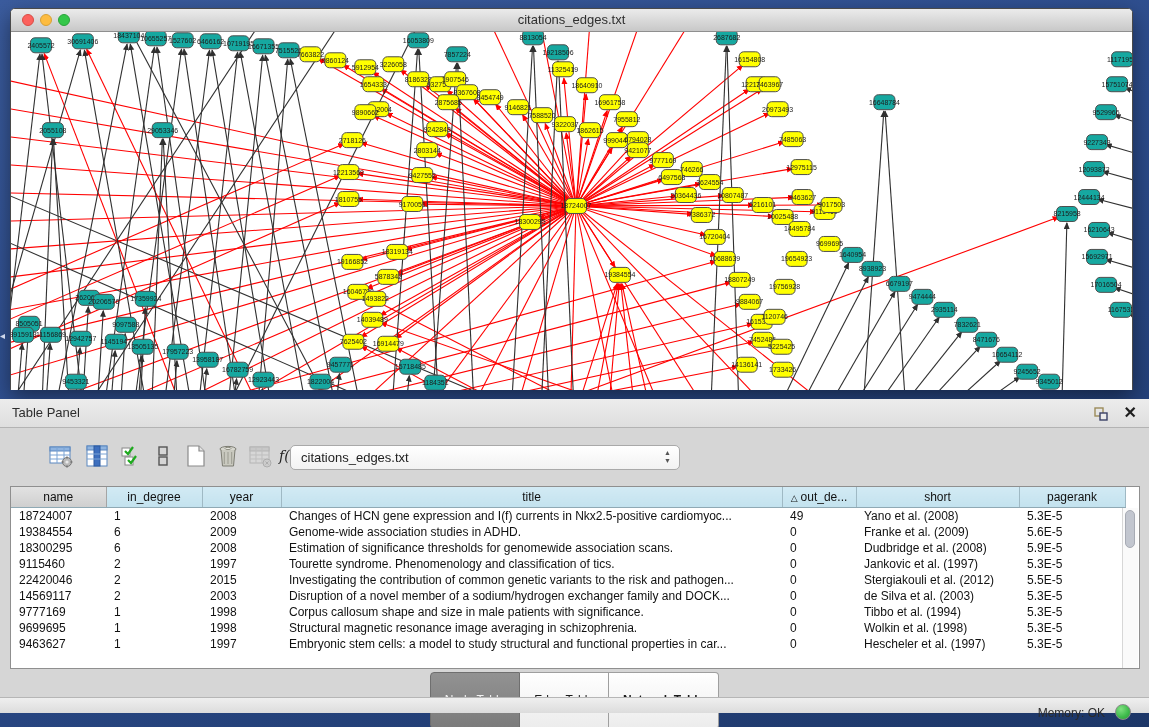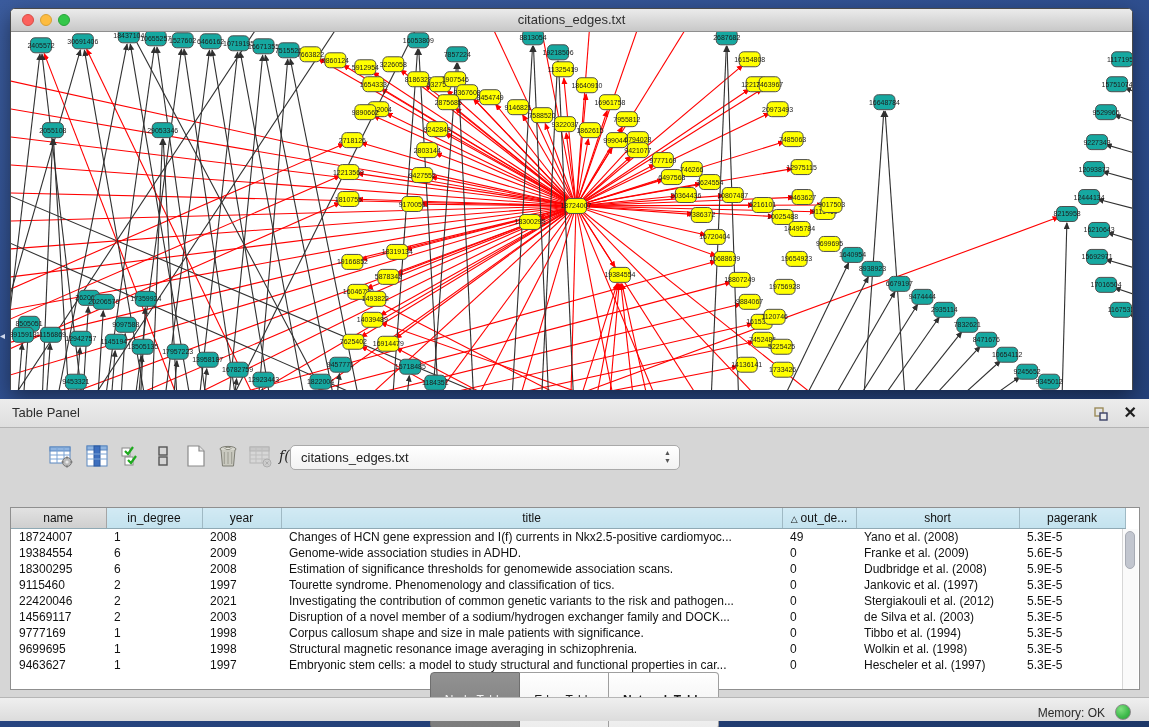--- a/index.html
+++ b/index.html
@@ -46,21 +46,21 @@
   #fx-icon{font-family:"DejaVu Serif",serif;font-style:italic;font-size:14px;color:#222;}
   #tp-select{
     position:absolute;left:290px;top:6px;width:390px;height:25px;box-sizing:border-box;
     background:linear-gradient(#ffffff,#f2f2f2);border:1px solid #a9a9a9;border-radius:5px;
     font-size:13px;color:#222;line-height:23px;padding-left:10px;cursor:pointer;
   }
   #tp-select .stepper{position:absolute;right:8px;top:3px;font-size:7px;line-height:8px;color:#555;text-align:center;}
   
   #tbl-wrap{
     position:absolute;left:10px;top:87px;width:1130px;height:183px;background:#fff;
-    border:1px solid #8f8f8f;box-sizing:border-box;overflow:hidden;margin-top:21px;
+    border:1px solid #8f8f8f;box-sizing:border-box;overflow:hidden;
   }
   table.node-table{border-collapse:collapse;table-layout:fixed;width:1114px;}
   table.node-table th{
     height:20px;font-size:12px;font-weight:normal;color:#111;text-align:center;
     background:linear-gradient(#d2eaf4,#c3e2ee);border-right:1px solid #9fb9c4;border-bottom:1px solid #8fa9b4;
     overflow:hidden;white-space:nowrap;padding:0 2px;box-sizing:border-box;
   }
   table.node-table th.first{background:linear-gradient(#e2e2e2,#cfcfcf);border-right:1px solid #a5a5a5;}
   table.node-table td{
     height:16px;font-size:12px;color:#111;white-space:nowrap;overflow:hidden;
@@ -73,21 +73,21 @@
   #tp-tabs{position:absolute;left:0;right:0;top:273px;height:22px;display:flex;justify-content:center;}
   .seg{
     height:21px;line-height:21px;font-size:12px;padding:17px 14px;cursor:pointer;
     background:linear-gradient(#ffffff,#ececec);color:#1c1c1c;border:1px solid #9f9f9f;border-left:none;
   }
   .seg:first-child{border-left:1px solid #9f9f9f;border-radius:4px 0 0 4px;}
   .seg:last-child{border-radius:0 4px 4px 0;font-weight:bold;}
   .seg.active{background:linear-gradient(#929292,#7b7b7b);color:#f3f3f3;border-color:#6f6f6f;}
   
   #status-bar{
-    position:absolute;left:0;top:697px;width:1149px;height:24px;
+    position:absolute;left:0;top:697px;width:1149px;height:16px;
     background:linear-gradient(#efefef,#dcdcdc);border-top:1px solid #b6b6b6;box-sizing:border-box;
   }
   #mem-label{position:absolute;right:44px;top:8px;font-size:12px;color:#2b2b2b;}
   #mem-dot{
     position:absolute;right:18px;top:6px;width:16px;height:16px;border-radius:50%;
     background:radial-gradient(circle at 35% 30%,#7fe07f,#3cb94a 60%,#2f9c3c);
     border:1px solid #8a8a8a;box-sizing:border-box;
   }
 </style>
 </head>
@@ -959,21 +959,21 @@
             <td>2</td>
             <td>1997</td>
             <td>Tourette syndrome. Phenomenology and classification of tics.</td>
             <td>0</td>
             <td>Jankovic et al. (1997)</td>
             <td>5.3E-5</td>
           </tr>
           <tr>
             <td>22420046</td>
             <td>2</td>
-            <td>2021</td>
+            <td>2015</td>
             <td>Investigating the contribution of common genetic variants to the risk and pathogen...</td>
             <td>0</td>
             <td>Stergiakouli et al. (2012)</td>
             <td>5.5E-5</td>
           </tr>
           <tr>
             <td>14569117</td>
             <td>2</td>
             <td>2003</td>
             <td>Disruption of a novel member of a sodium/hydrogen exchanger family and DOCK...</td>

